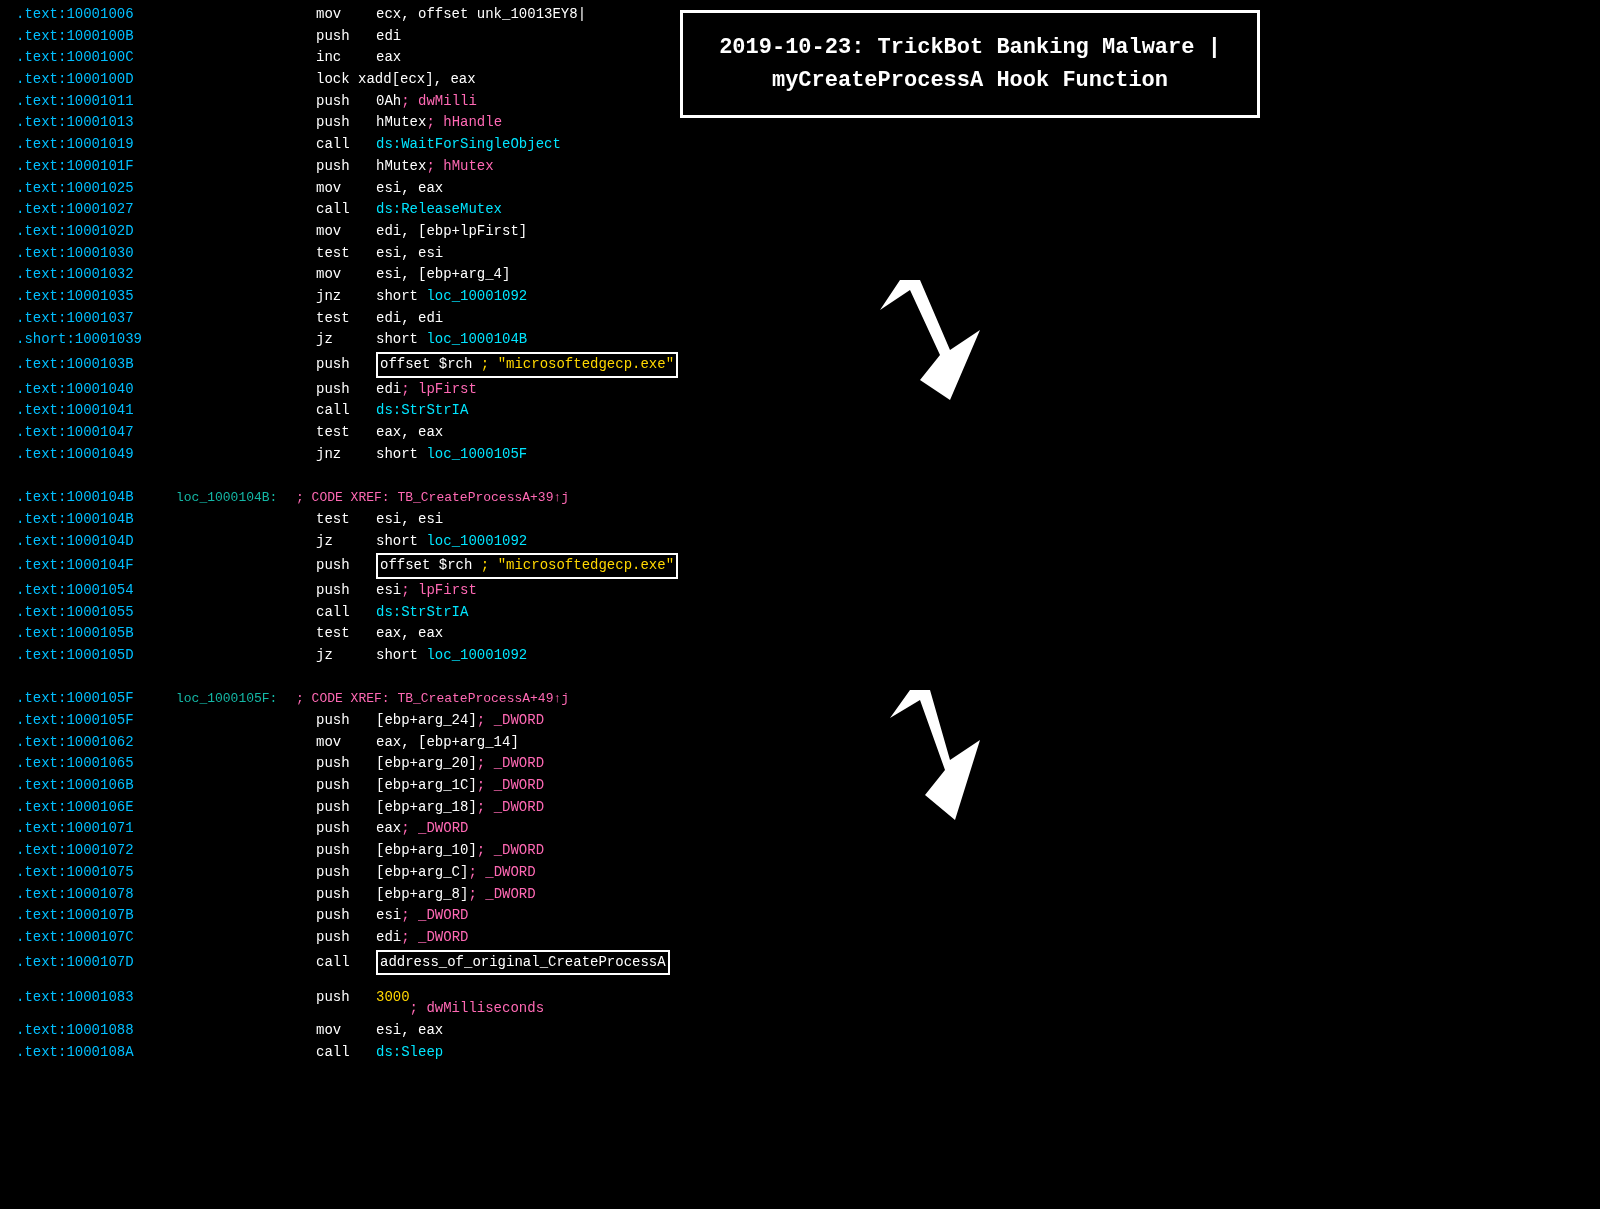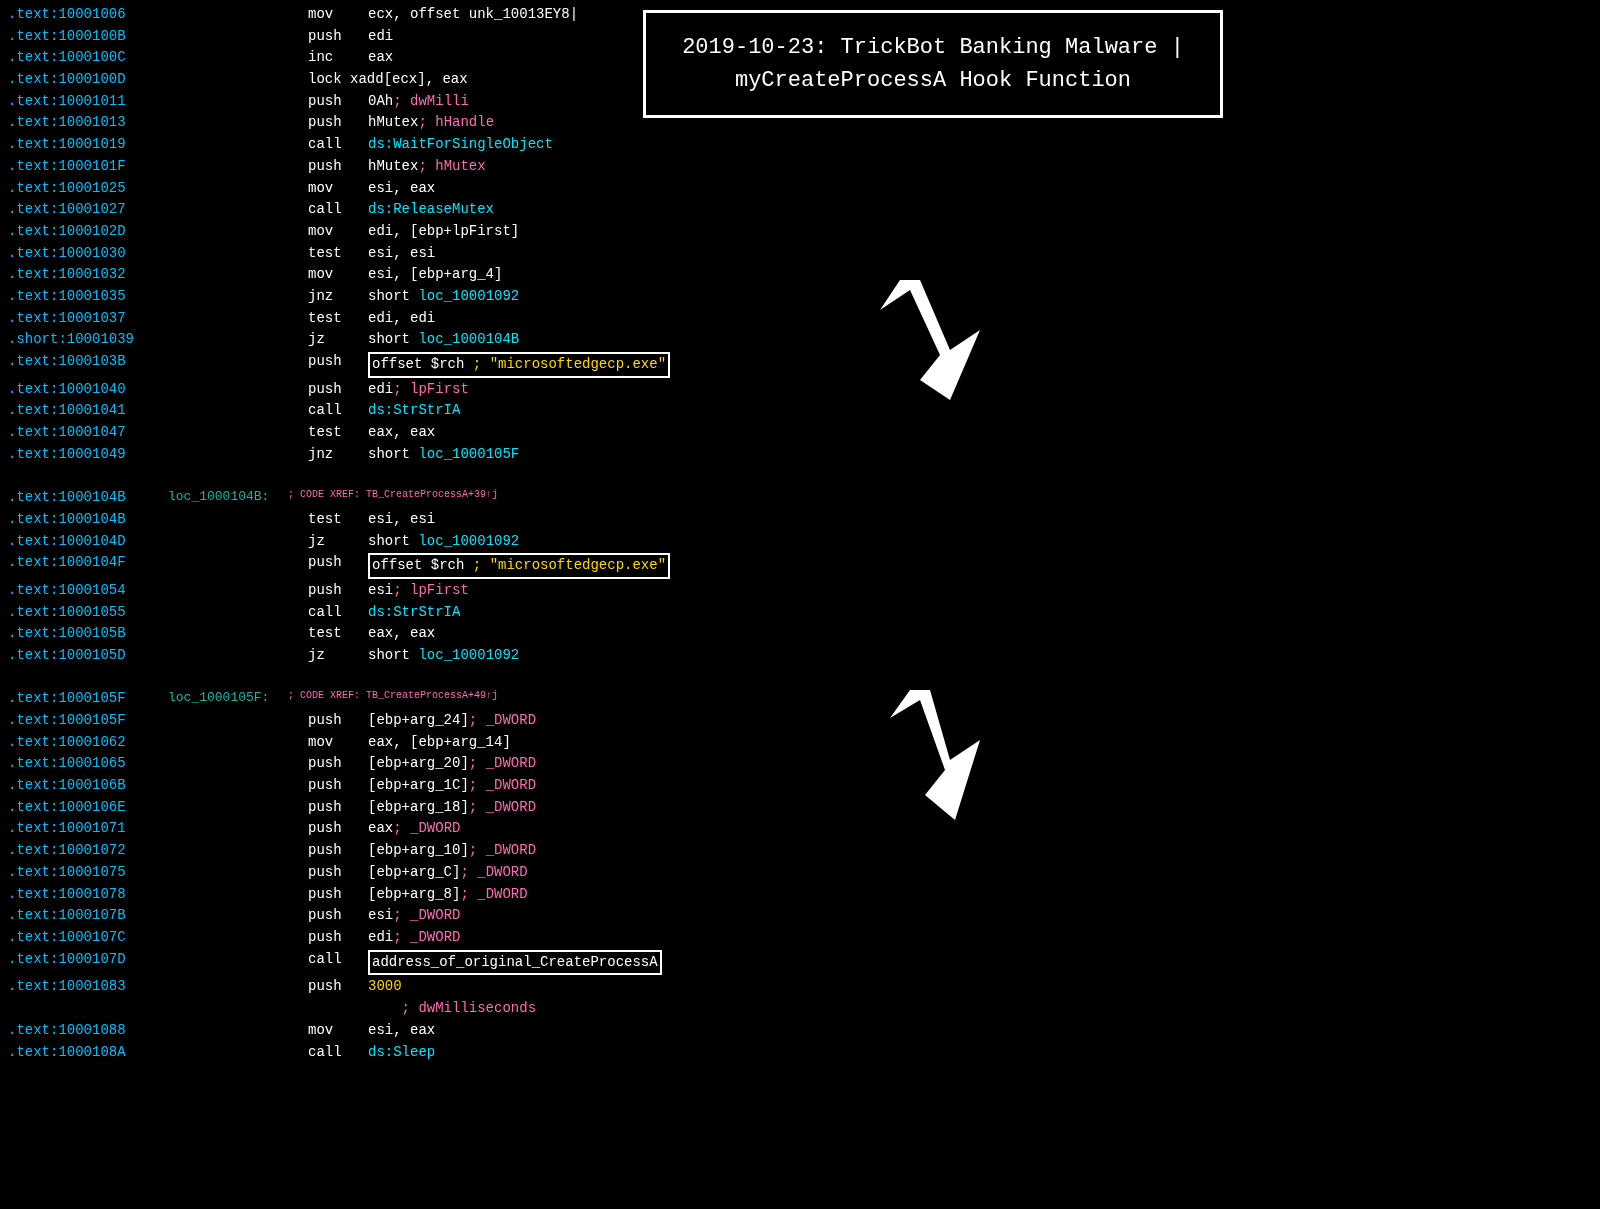--- a/index.html
+++ b/index.html
@@ -13,22 +13,22 @@
       min-height: 1209px;
       position: relative;
     }
     .code-area {
       position: relative;
       padding: 4px 0;
       line-height: 1.55;
     }
     .line {
       display: flex;
-      align-items: flex-start;
-      padding: 0 8px;
+      align-items: center;
+      padding: 0 16px;
       white-space: nowrap;
     }
     .addr {
       color: #00bfff;
       min-width: 160px;
       display: inline-block;
     }
     .label {
       color: #14b8a6;
       min-width: 120px;
@@ -38,38 +38,38 @@
     .mnem {
       color: #fff;
       min-width: 80px;
       display: inline-block;
       padding-left: 20px;
     }
     .operands {
       color: #fff;
     }
     .str-val { color: #ffd700; }
-    .xref-comment { color: #ff69b4; font-size: 10px; }
+    .xref-comment { color: #ff69b4; font-size: 13px; }
     .highlighted {
       display: inline-block;
       border: 2px solid #fff;
       padding: 0 2px;
       margin: 1px 0;
     }
     .title-box {
       position: absolute;
       top: 10px;
-      left: 643px;
+      left: 680px;
       width: 580px;
       border: 3px solid #fff;
       background: #000;
       color: #fff;
       font-family: 'Courier New', Courier, monospace;
       font-size: 22px;
-      font-weight: normal;
+      font-weight: bold;
       text-align: center;
       padding: 18px 16px;
       line-height: 1.5;
       z-index: 10;
     }
     .arrow-1 {
       position: absolute;
       top: 270px;
       left: 870px;
       width: 140px;

